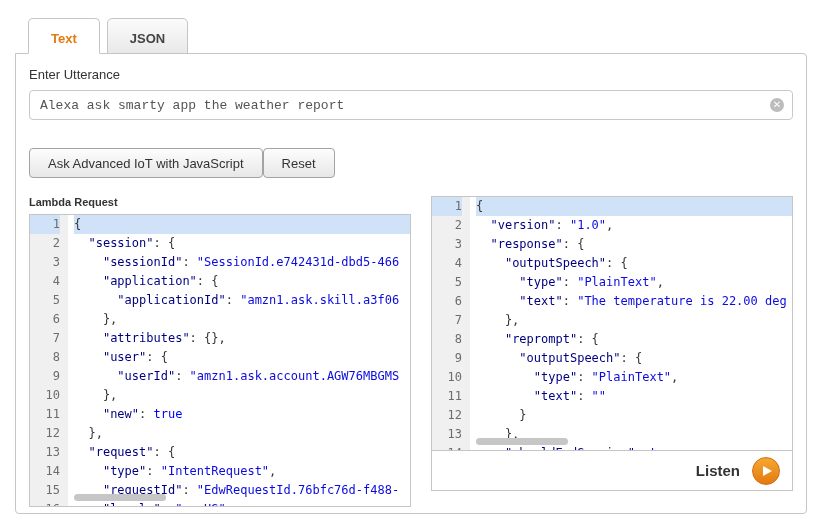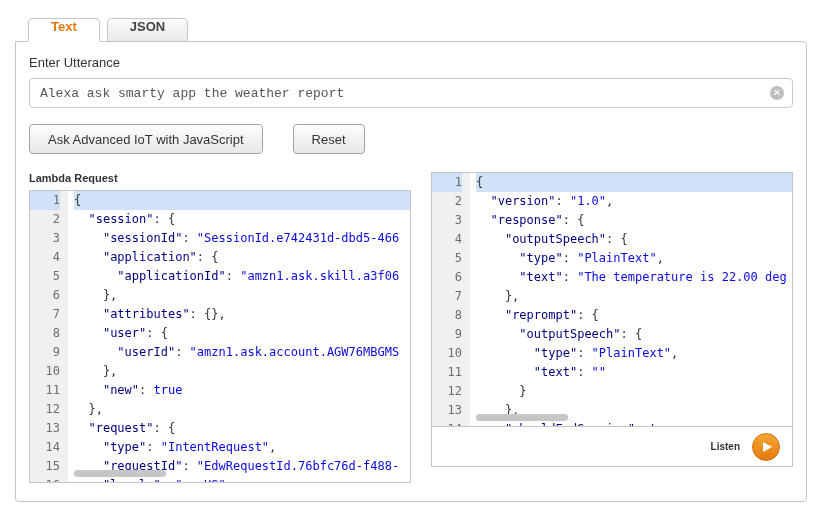--- a/index.html
+++ b/index.html
@@ -11,21 +11,21 @@
     color:#333;
     position:relative;
     overflow:hidden;
   }
   .page { padding:18px 15px 0 15px; }
 
   
   .tabs { display:flex; margin-left:13px; position:relative; z-index:2; }
   .tab {
     font-size:13px; font-weight:bold;
-    padding:0 22px 7px 22px;
+    padding:12px 22px 7px 22px;
     border:1px solid #c5c5c5;
     border-radius:5px 5px 0 0;
     background:linear-gradient(#fbfbfb,#e9e9e9);
     color:#444;
     margin-right:7px;
     margin-bottom:-1px;
     cursor:pointer;
   }
   .tab.active {
     background:#ffffff;
@@ -59,21 +59,21 @@
   .clear-icon {
     position:absolute; right:9px; top:8px;
     width:14px; height:14px; border-radius:50%;
     background:#bdbdbd; color:#fff;
     font-size:10px; line-height:14px; text-align:center;
     cursor:pointer;
     font-family:"DejaVu Sans", sans-serif;
   }
 
   
-  .btn-row { margin-top:16px; display:flex; gap:30px; }
+  .btn-row { margin-top:28px; display:flex; gap:0; }
   .btn {
     height:30px; padding:0 18px;
     border:1px solid #a3a3a3; border-radius:4px;
     background:linear-gradient(#fdfdfd,#e7e7e7);
     font-size:13px; color:#333;
     font-family:"Liberation Sans", sans-serif;
     cursor:pointer;
   }
 
   
@@ -115,21 +115,21 @@
   }
 
   
   .listen-bar {
     border:1px solid #c5c5c5; border-top:0;
     height:40px;
     display:flex; align-items:center; justify-content:flex-end;
     gap:12px; padding:0 12px;
     background:#fff;
   }
-  .listen-label { font-size:10px; font-weight:bold; color:#333; }
+  .listen-label { font-size:15px; font-weight:bold; color:#333; }
   .play-btn {
     width:28px; height:28px; border-radius:50%;
     background:linear-gradient(#f5a832,#e47911);
     border:1px solid #cf6f0e;
     display:flex; align-items:center; justify-content:center;
     cursor:pointer;
   }
   .play-tri {
     width:0; height:0; margin-left:3px;
     border-left:9px solid #fff;

